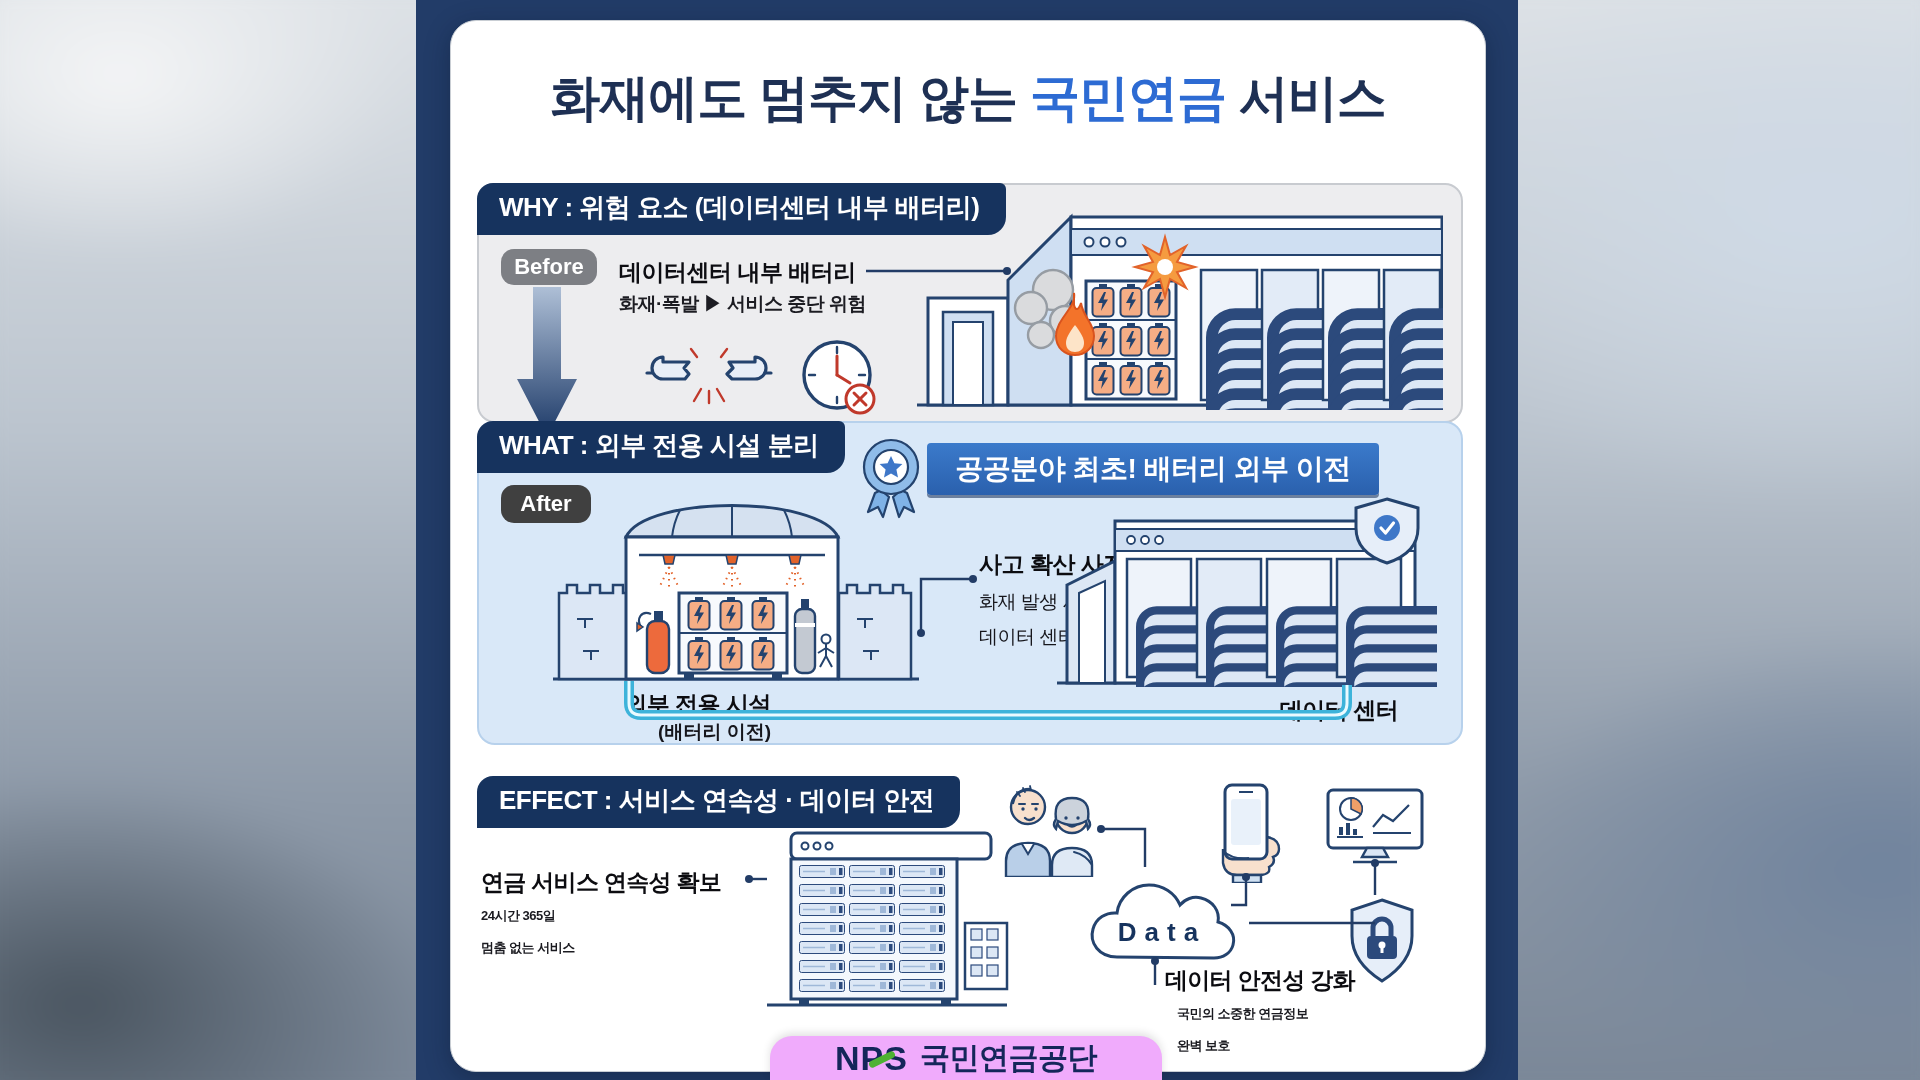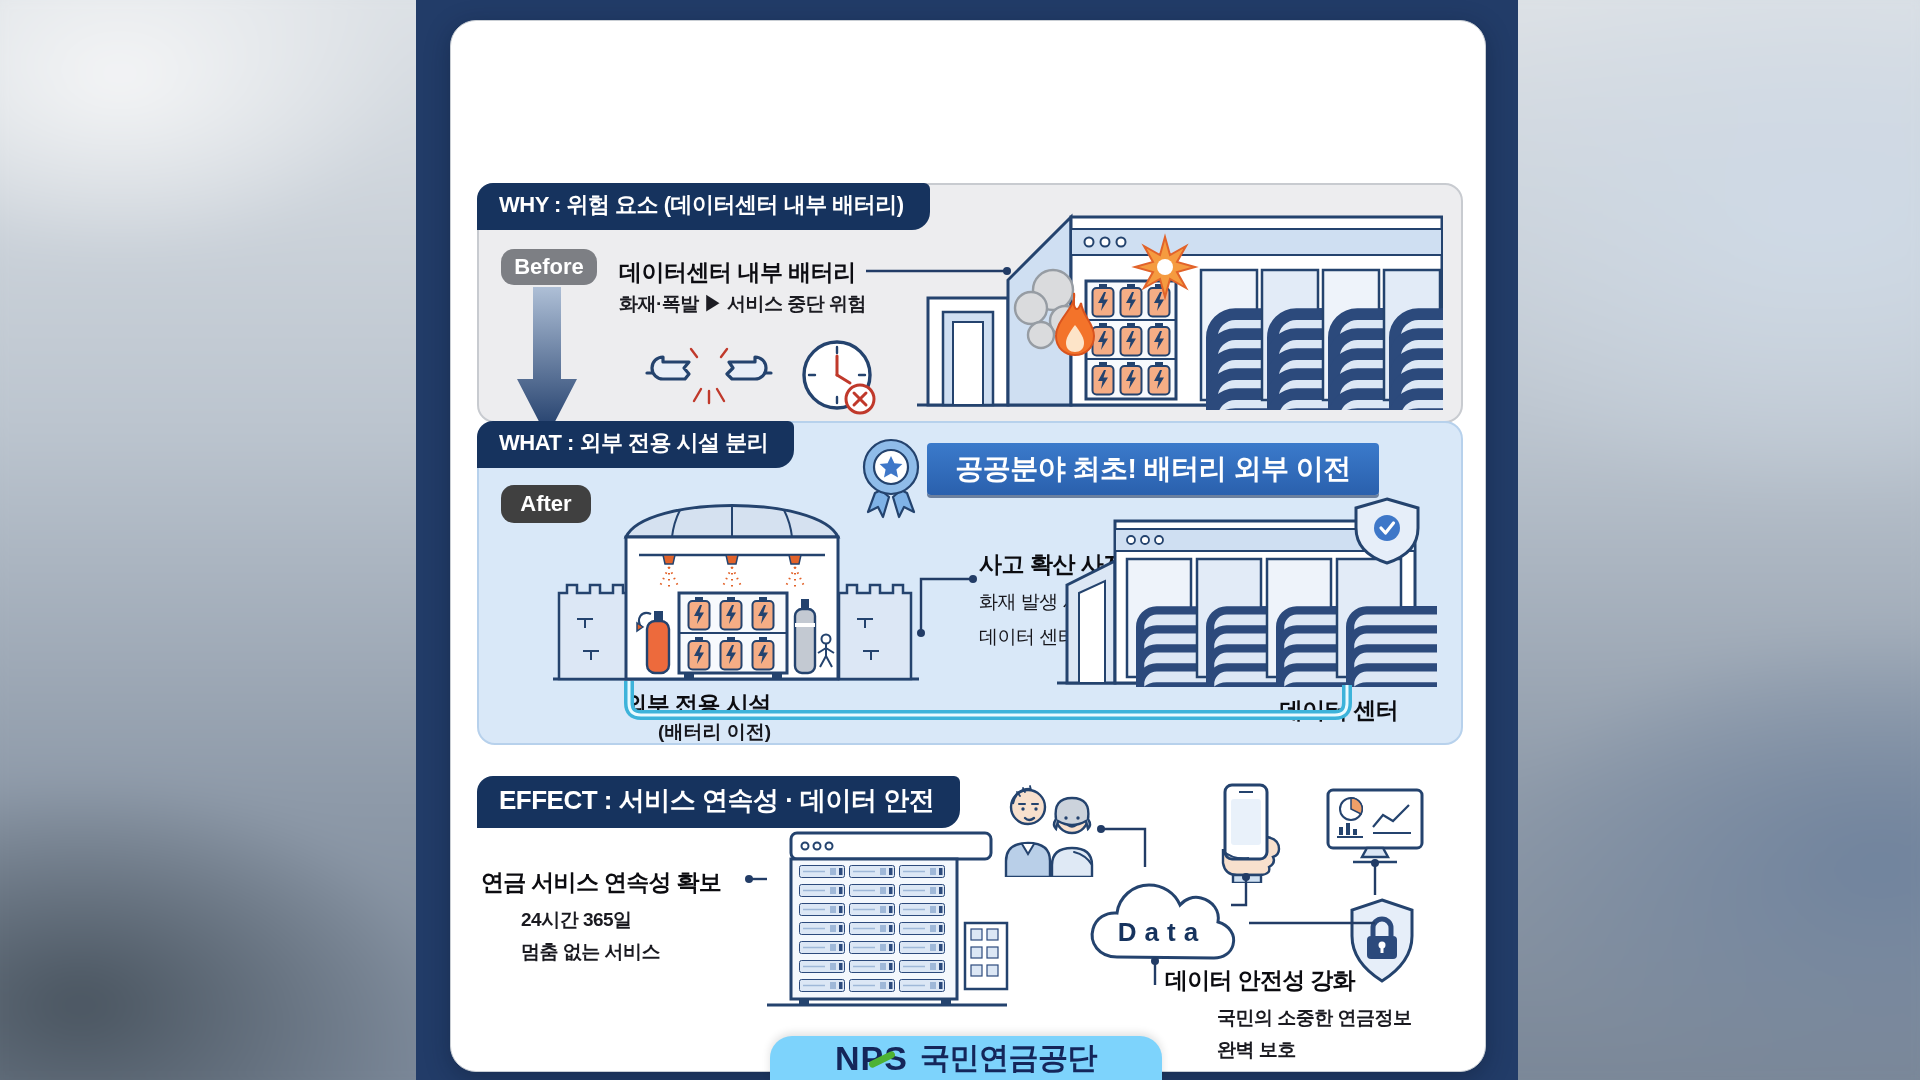--- a/index.html
+++ b/index.html
@@ -19,21 +19,21 @@
         border-radius:26px;border:1px solid #c9ced4;box-shadow:0 6px 24px rgba(10,20,40,.35);}
   
   #main-title{left:0;top:44px;width:1034px;text-align:center;font-size:50px;font-weight:800;
               letter-spacing:-1px;color:#1e3054;white-space:nowrap;}
   #main-title .hl{color:#2d6bd3;}
   
   .panel{position:absolute;left:26px;width:982px;border-radius:18px;}
   #why-panel{top:162px;height:236px;background:#ededef;border:2px solid #c8cbd0;}
   #what-panel{top:400px;height:320px;background:#d9e8f8;border:2px solid #b7d1ec;}
   .hbar{position:absolute;left:-2px;top:-2px;background:#16335e;color:#fff;font-weight:800;
-        font-size:22px;padding:7px 26px 10px 22px;border-radius:16px 6px 18px 0;
+        font-size:26px;padding:7px 26px 10px 22px;border-radius:16px 6px 18px 0;
         letter-spacing:-0.5px;white-space:nowrap;}
   .hbar .lite{font-weight:600;}
   #effect-header{position:absolute;left:26px;top:755px;background:#16335e;color:#fff;font-weight:800;
         font-size:26px;padding:7px 26px 10px 22px;border-radius:16px 6px 18px 0;letter-spacing:-0.5px;
         white-space:nowrap;}
   .stage-badge{position:absolute;color:#fff;font-weight:800;font-size:22px;display:flex;
         align-items:center;justify-content:center;border-radius:13px;}
   #before-badge{left:22px;top:64px;width:96px;height:36px;background:#7d7f84;}
   #after-badge{left:22px;top:62px;width:90px;height:38px;background:#404040;}
   
@@ -44,31 +44,31 @@
         background:linear-gradient(180deg,#3b7acb,#2a60ad);color:#fff;font-weight:700;font-size:28px;
         letter-spacing:-0.5px;border-radius:4px;box-shadow:0 3px 0 rgba(18,42,84,.55);white-space:nowrap;}
   #callout{left:500px;top:126px;width:300px;}
   #callout .t{font-size:23px;font-weight:800;color:#0c0c10;letter-spacing:-0.5px;white-space:nowrap;}
   #callout .l{font-size:19px;font-weight:500;color:#16161c;margin-top:9px;letter-spacing:-0.5px;white-space:nowrap;}
   #facility-label{left:52px;top:266px;width:240px;text-align:right;font-size:23px;font-weight:800;color:#0c0c10;letter-spacing:-0.5px;}
   #facility-sublabel{left:52px;top:296px;width:240px;text-align:right;font-size:19px;font-weight:600;color:#16161c;}
   #datacenter-label{left:760px;top:272px;width:200px;text-align:center;font-size:23px;font-weight:800;color:#0c0c10;letter-spacing:-0.5px;}
   
   .etitle{font-size:23px;font-weight:800;color:#0c0c10;letter-spacing:-0.7px;white-space:nowrap;}
-  .eline{font-size:19px;font-weight:600;color:#1a1a20;letter-spacing:-0.5px;white-space:nowrap;margin-left:40px;}
+  .eline{font-size:13px;font-weight:600;color:#1a1a20;letter-spacing:-0.5px;white-space:nowrap;}
   #continuity-title{left:30px;top:846px;}
   #continuity-line1{left:30px;top:886px;}
   #continuity-line2{left:30px;top:918px;}
   #safety-title{left:714px;top:944px;}
   #safety-line1{left:726px;top:984px;}
   #safety-line2{left:726px;top:1016px;}
   #cloud-label{left:646px;top:896px;width:130px;text-align:center;font-size:26px;font-weight:800;
         color:#16335e;letter-spacing:8px;}
   
-  #footer-pill{left:770px;top:1036px;width:392px;height:44px;background:#7dd3fc;border-radius:22px 22px 0 0;
+  #footer-pill{left:770px;top:1036px;width:392px;height:44px;background:#f0abfc;border-radius:22px 22px 0 0;
         display:flex;align-items:center;justify-content:center;gap:12px;box-shadow:0 -3px 8px rgba(0,0,0,.12);text-align:center;}
   #nps-logo{position:relative;font-size:34px;font-weight:900;color:#14265a;letter-spacing:1px;line-height:34px;}
   #nps-logo .swoosh{position:absolute;left:33px;top:15px;width:28px;height:7px;background:#4eb233;
         border-radius:4px;transform:rotate(-26deg);}
   #org-name{font-size:30px;font-weight:800;color:#14265a;letter-spacing:-0.5px;}
   svg{display:block;}
   #overlay{left:0;top:0;pointer-events:none;}
 </style>
 </head>
 <body>
@@ -91,20 +91,23 @@
         <stop offset="1" stop-color="#1d3a68"></stop>
     </linearGradient>
   </defs>
 </svg>
 
 <div id="bg"></div>
 <div id="backdrop" class="abs"></div>
 
 <div id="card" class="abs">
 
+  <div id="main-title" class="abs">
+    <span>화재에도 멈추지 않는 </span><span class="hl">국민연금</span><span> 서비스</span>
+  </div>
 
   <div id="why-panel" class="panel">
     <div class="hbar">
       <span>WHY : 위험 요소 </span><span class="lite">(데이터센터 내부 배터리)</span>
     </div>
     <div id="before-badge" class="stage-badge">
       <span>Before</span>
     </div>
     <svg class="abs" style="left:36px;top:102px" width="64" height="152" viewBox="0 0 64 152">
       <path d="M18 0 h28 v92 h16 L32 150 L2 92 h16 z" fill="url(#agrad)"></path>

